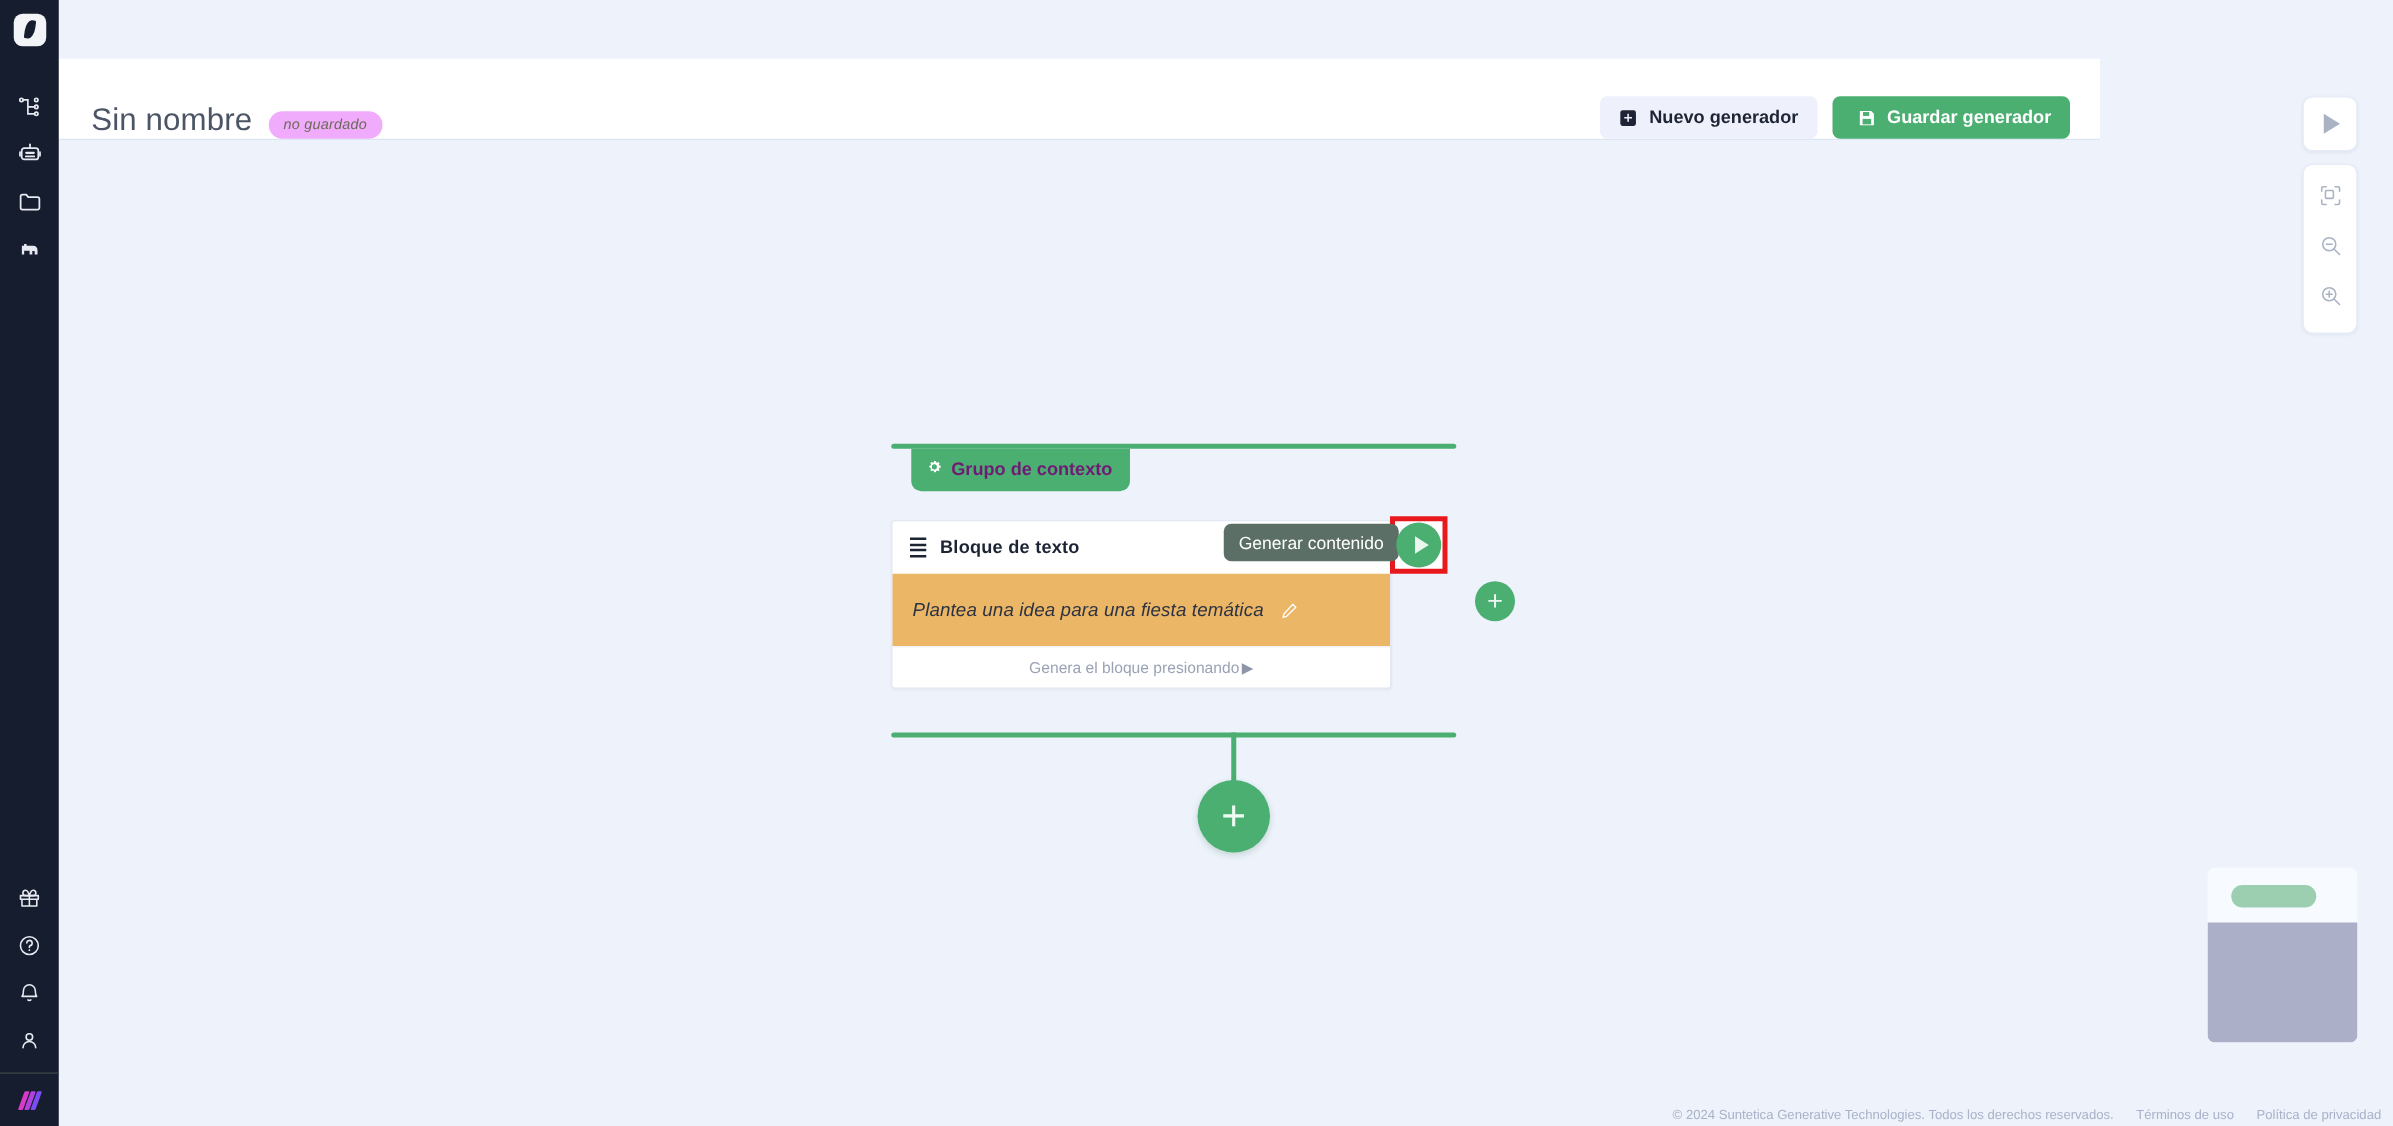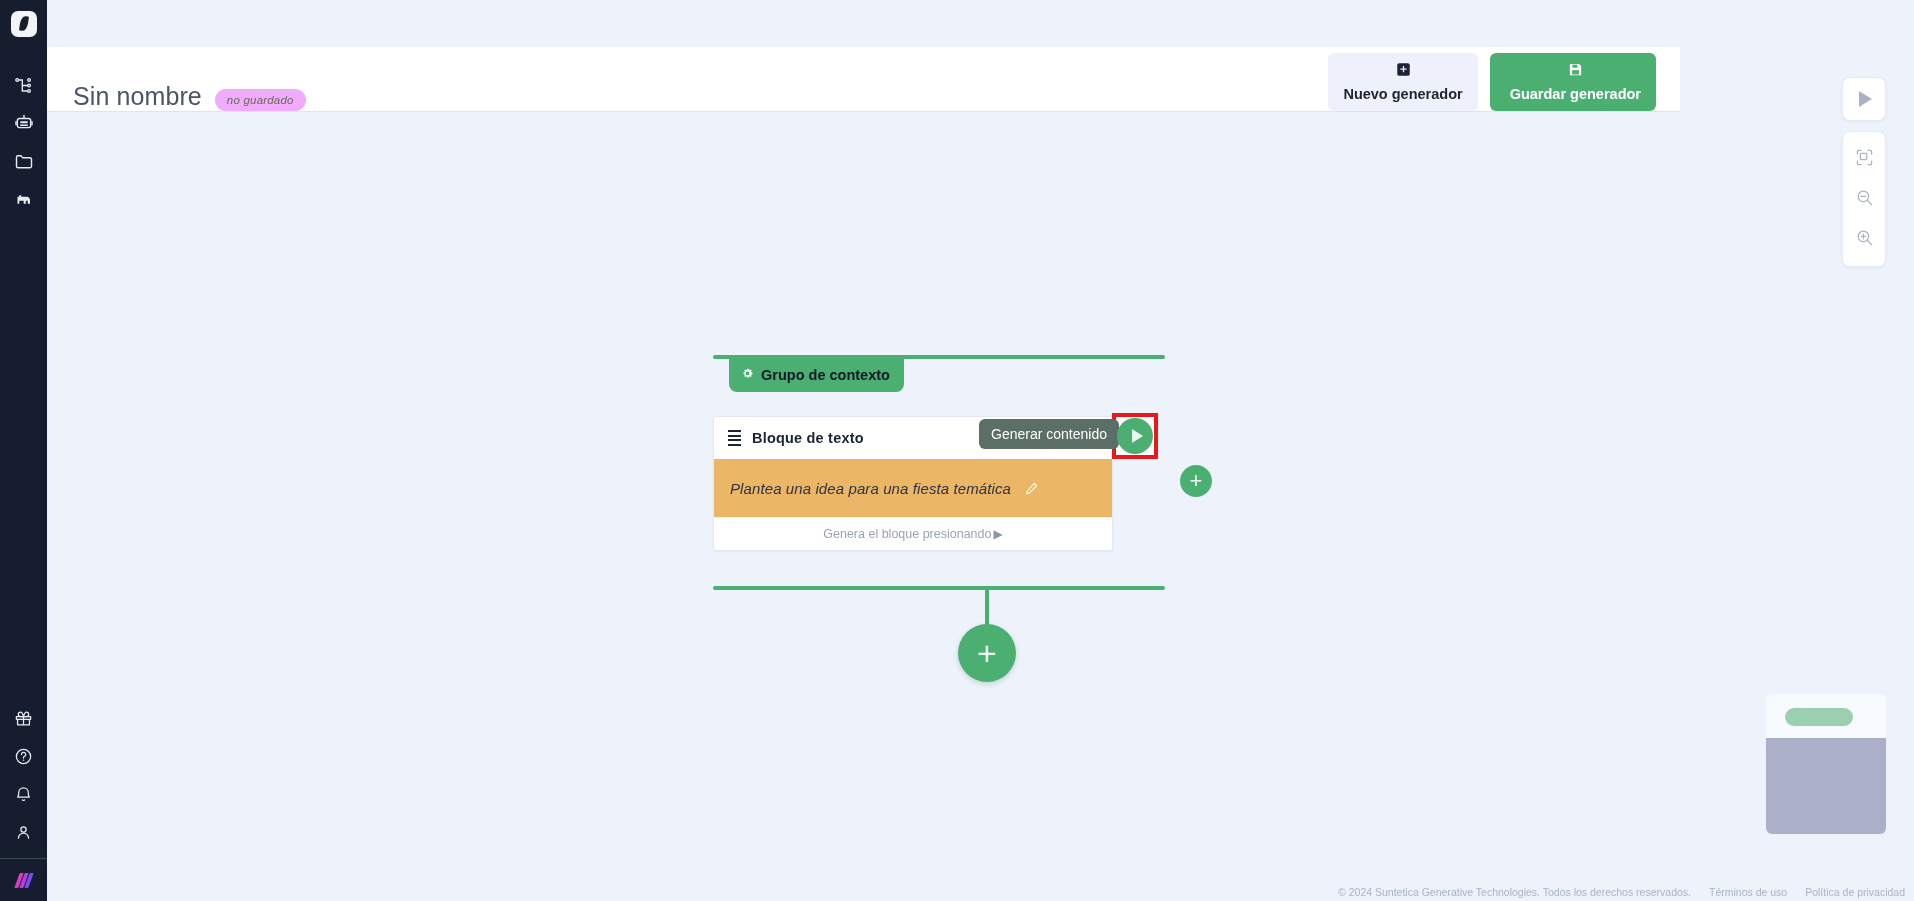--- a/index.html
+++ b/index.html
@@ -77,21 +77,20 @@
     letter-spacing: 0.2px;
   }
   #topbar-actions { margin-left: auto; margin-right: 24px; display: flex; align-items: center; gap: 12px; }
   .btn {
     display: inline-flex; align-items: center; gap: 9px;
     font-size: 14.5px; font-weight: bold;
     border-radius: 6px; padding: 9px 15px;
     cursor: pointer; border: none;
     font-family: "Liberation Sans", sans-serif;
     white-space: nowrap;
-    flex-direction: column;
   }
   .btn-light { background: #eef1fb; color: #1e2435; }
   .btn-green { background: #4caf72; color: #ffffff; padding-left: 20px; }
   .btn .ic { display: inline-flex; }
 
   
   #canvas {
     position: absolute; left: 47px; top: 65px;
     width: 1867px; height: 836px;
     background: #edf2fb;
@@ -100,21 +99,21 @@
 
   
   .rail {
     position: absolute; height: 4px; background: #4caf72; border-radius: 2px;
   }
   #rail-top { left: 666px; top: 290px; width: 452px; }
   #rail-bottom { left: 666px; top: 521px; width: 452px; }
 
   #group-tag {
     position: absolute; left: 682px; top: 294px;
-    background: #4caf72; color: #0f172a;
+    background: #4caf72; color: #701a75;
     font-size: 14.5px; font-weight: bold;
     padding: 8px 14px 9px 12px;
     border-radius: 0 0 8px 8px;
     display: flex; align-items: center; gap: 7px;
     white-space: nowrap;
   }
 
   
   #text-block {
     position: absolute; left: 666px; top: 351px;

